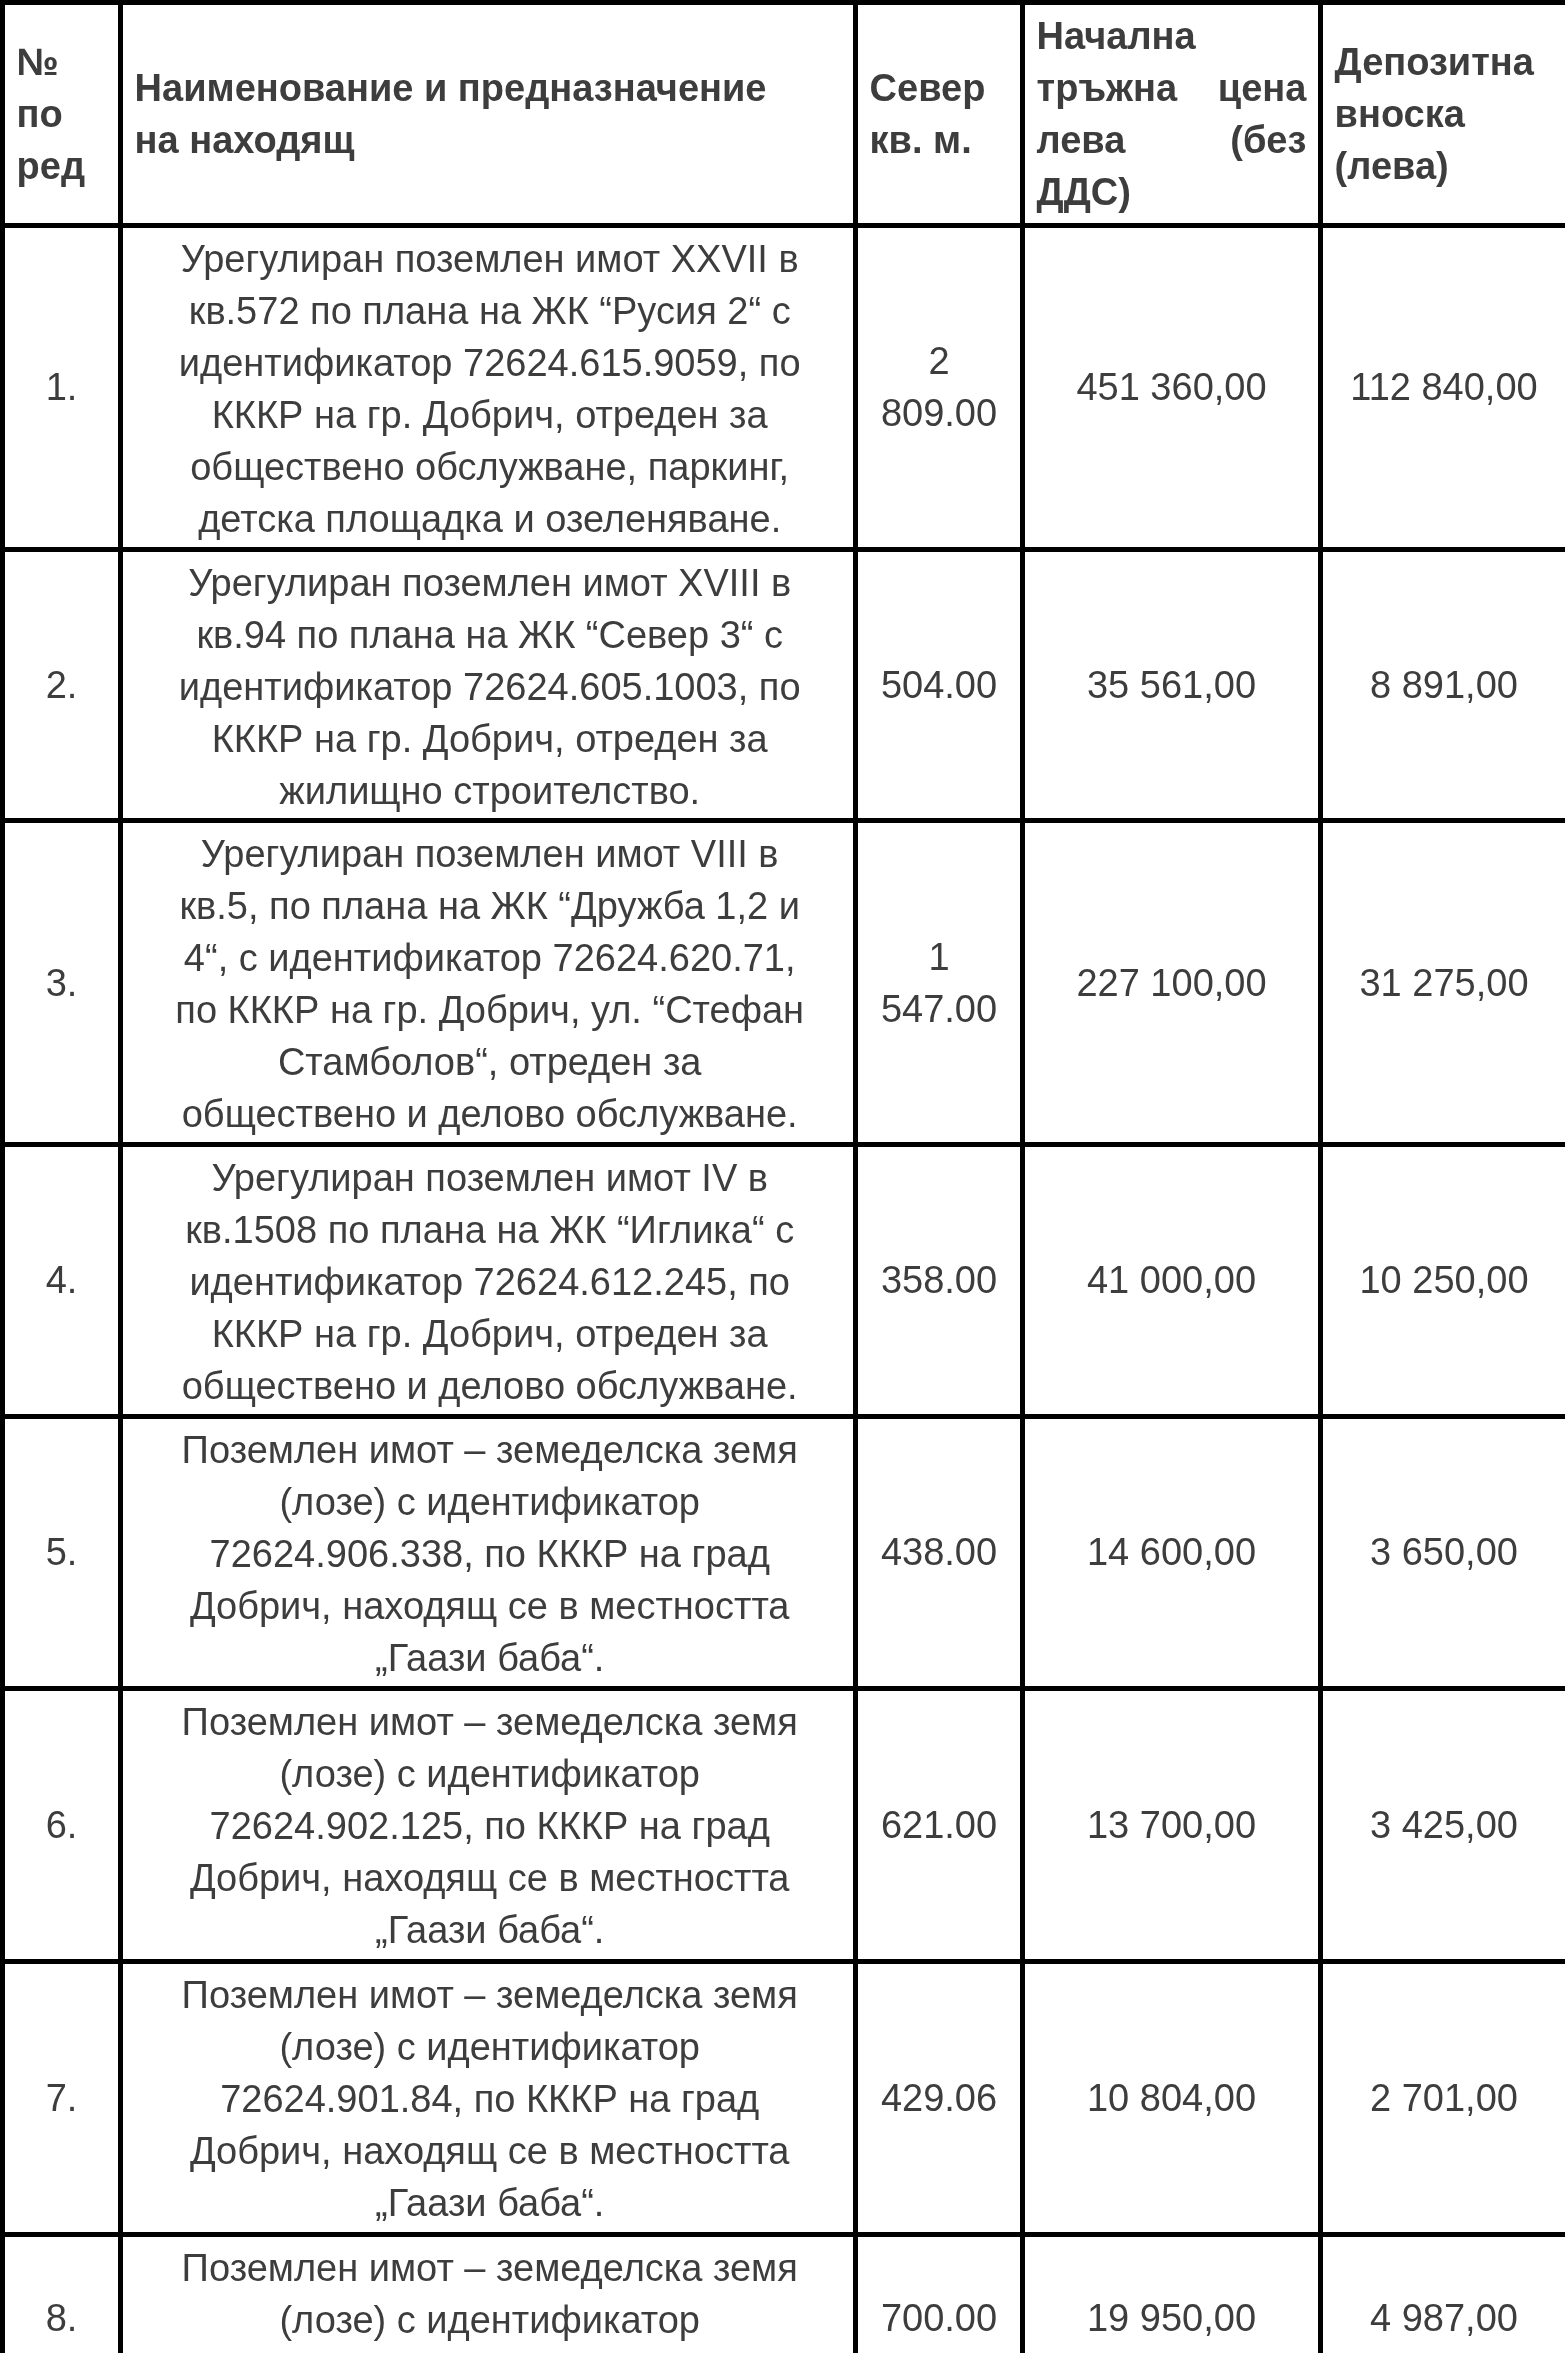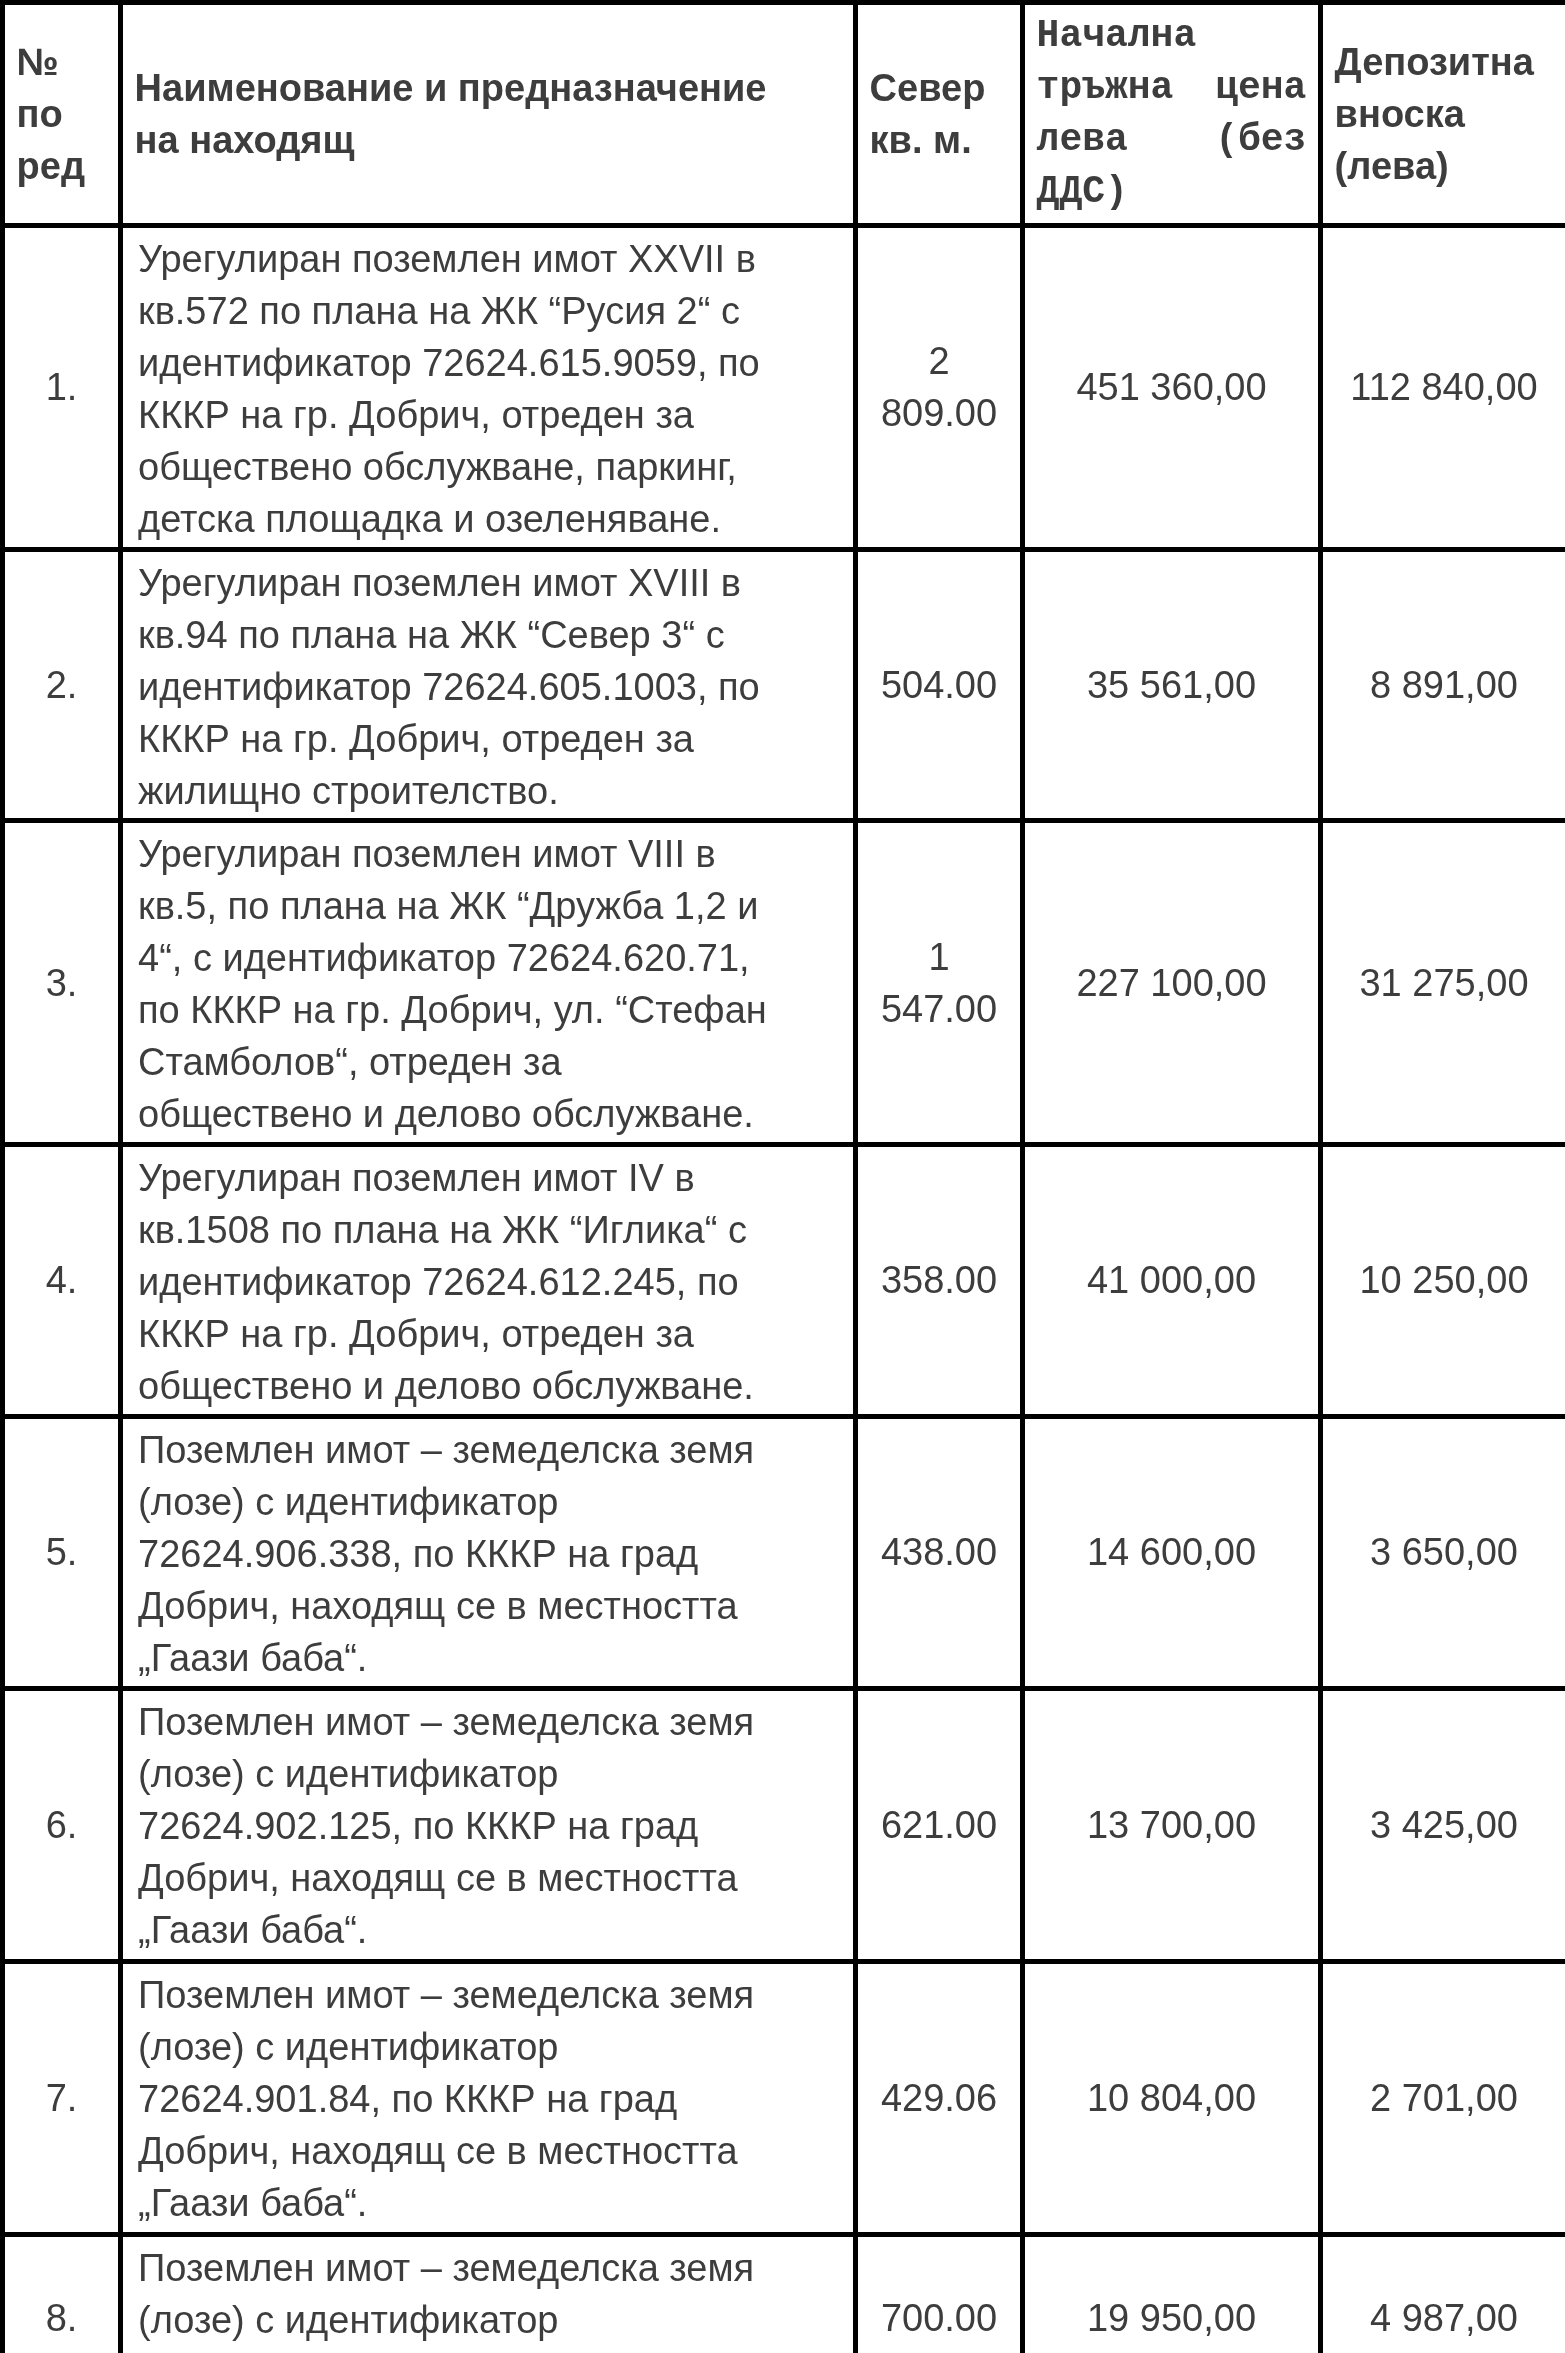--- a/index.html
+++ b/index.html
@@ -28,27 +28,26 @@
     vertical-align: middle;
     padding: 0;
   }
   .doc-table th {
     font-weight: 700;
     text-align: left;
     padding: 5px 11.6px 5px 11.6px;
   }
   th.col-price {
     text-align: justify;
-    font-family: Liberation Mono, monospace;
   }
   td.cell-num {
     text-align: center;
   }
   td.cell-desc {
-    text-align: left;
+    text-align: center;
     padding: 5px 11.6px 1.7px 15px;
     vertical-align: middle;
   }
   td.cell-area, td.cell-price, td.cell-deposit {
     text-align: center;
   }
   tr.row-cut td.cell-desc {
     vertical-align: top;
   }
 </style>

